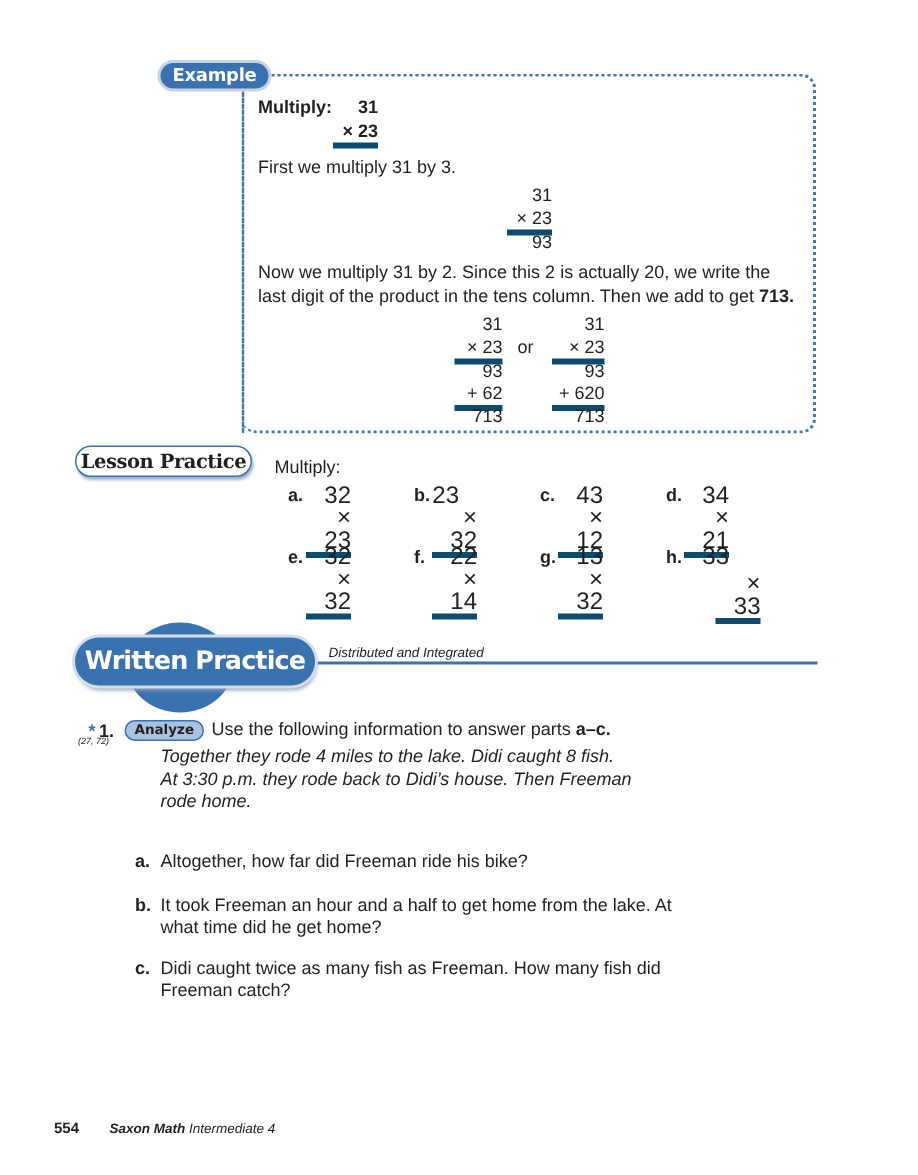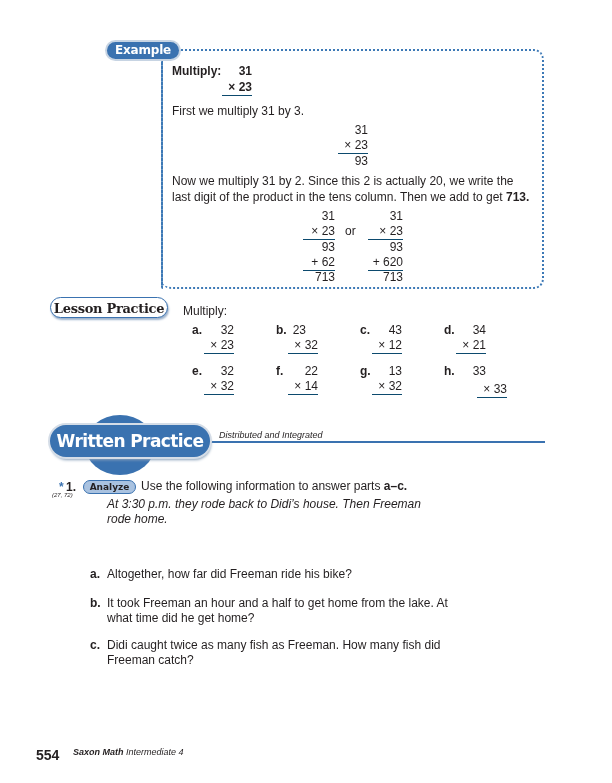--- a/index.html
+++ b/index.html
@@ -10,45 +10,45 @@
   
   .example-box { left:161px; top:49px; width:383px; height:240px;
     border:2px dotted #3d79b6; border-left:none; border-radius:0 10px 10px 10px; box-sizing:border-box; }
   .example-box-left { left:161px; top:60px; width:2px; height:229px; border-left:2px dotted #3d79b6; border-radius:0 0 0 10px; box-sizing:border-box; }
   .example-badge { left:107px; top:42px; width:72px; height:17px; background:#3a72b0; border-radius:9px;
     color:#fff; font-weight:bold; font-size:12px; text-align:center; line-height:17px;
     box-shadow:0 0 0 2px #c7d4e3; font-family:"DejaVu Sans", sans-serif; letter-spacing:-0.2px; }
 
   .bold { font-weight:bold; }
   .num { text-align:right; }
-  .uline { border-bottom:1px solid #0c4a6e; }
+  .uline { border-bottom:4px solid #0c4a6e; }
 
   .txt { font-size:12px; line-height:15px; }
 
   
   .lp-badge { left:50px; top:297px; width:118px; height:21px; border:1.5px solid #3a72b0; border-radius:11px;
     background:#fff; box-shadow:1px 2px 2px #9eb3cc; font-family:"DejaVu Serif", serif; font-weight:bold;
     font-size:13px; line-height:21px; text-align:center; color:#231f20; box-sizing:border-box; letter-spacing:-0.3px; }
 
   .prob-label { font-weight:bold; font-size:12px; }
-  .prob-num { width:30px; text-align:right; font-size:12px; line-height:15px; }
+  .prob-num { width:30px; text-align:right; font-size:16px; line-height:15px; }
 
   
   .wp-circle { left:85px; top:415px; width:70px; height:60px; border-radius:50%; background:#3a72b0; }
   .wp-pill { left:50px; top:425px; width:160px; height:32px; background:#3a72b0; border-radius:16px;
     box-shadow:0 0 0 2px #d5dde7, 1px 3px 3px #8ba2bb; color:#fff; font-weight:bold; font-size:17px;
     line-height:32px; text-align:center; font-family:"DejaVu Sans", sans-serif; letter-spacing:-0.6px; }
   .wp-line { left:210px; top:441px; width:335px; height:2px; background:#3a72b0; }
   .wp-sub { left:219px; top:430px; font-style:italic; font-size:9px; }
 
   .analyze { left:83px; top:480px; width:51px; height:12px; background:#a9c2e0; border:1px solid #3a72b0;
     border-radius:7px; font-weight:bold; font-size:9px; line-height:12px; text-align:center; color:#231f20; font-family:"DejaVu Sans", sans-serif; }
   .italic { font-style:italic; }
 
-  .footer-page { left:36px; top:747px; font-weight:bold; font-size:14px; }
+  .footer-page { left:36px; top:747px; font-weight:bold; font-size:10px; }
   .footer-book { left:73px; top:747px; font-size:9px; }
 </style>
 </head>
 <body>
 
 <div class="abs example-box"></div>
 <div class="abs example-box-left"></div>
 <div class="abs example-badge">Example</div>
 
 <div class="abs txt bold" style="left:172px;top:64px;">Multiply:</div>
@@ -126,20 +126,21 @@
 <div class="abs wp-pill">Written Practice</div>
 <div class="abs wp-sub">Distributed and Integrated</div>
 
 <div class="abs bold" style="left:59px;top:480px;font-size:12px;color:#3a72b0;">*</div>
 <div class="abs bold" style="left:66px;top:480px;font-size:12px;">1.</div>
 <div class="abs italic" style="left:52px;top:492px;font-size:6px;">(27, 72)</div>
 <div class="abs analyze">Analyze</div>
 <div class="abs txt" style="left:141px;top:479px;white-space:nowrap;"><span>Use the following information to answer parts </span><span class="bold">a–c.</span></div>
 
 <div class="abs txt italic" style="left:107px;top:497px;">
+  <div>Together they rode 4 miles to the lake. Didi caught 8 fish.</div>
   <div>At 3:30 p.m. they rode back to Didi’s house. Then Freeman</div>
   <div>rode home.</div>
 </div>
 
 <div class="abs txt bold" style="left:90px;top:567px;">a.</div>
 <div class="abs txt" style="left:107px;top:567px;">
   <div>Altogether, how far did Freeman ride his bike?</div>
 </div>
 <div class="abs txt bold" style="left:90px;top:596px;">b.</div>
 <div class="abs txt" style="left:107px;top:596px;">

